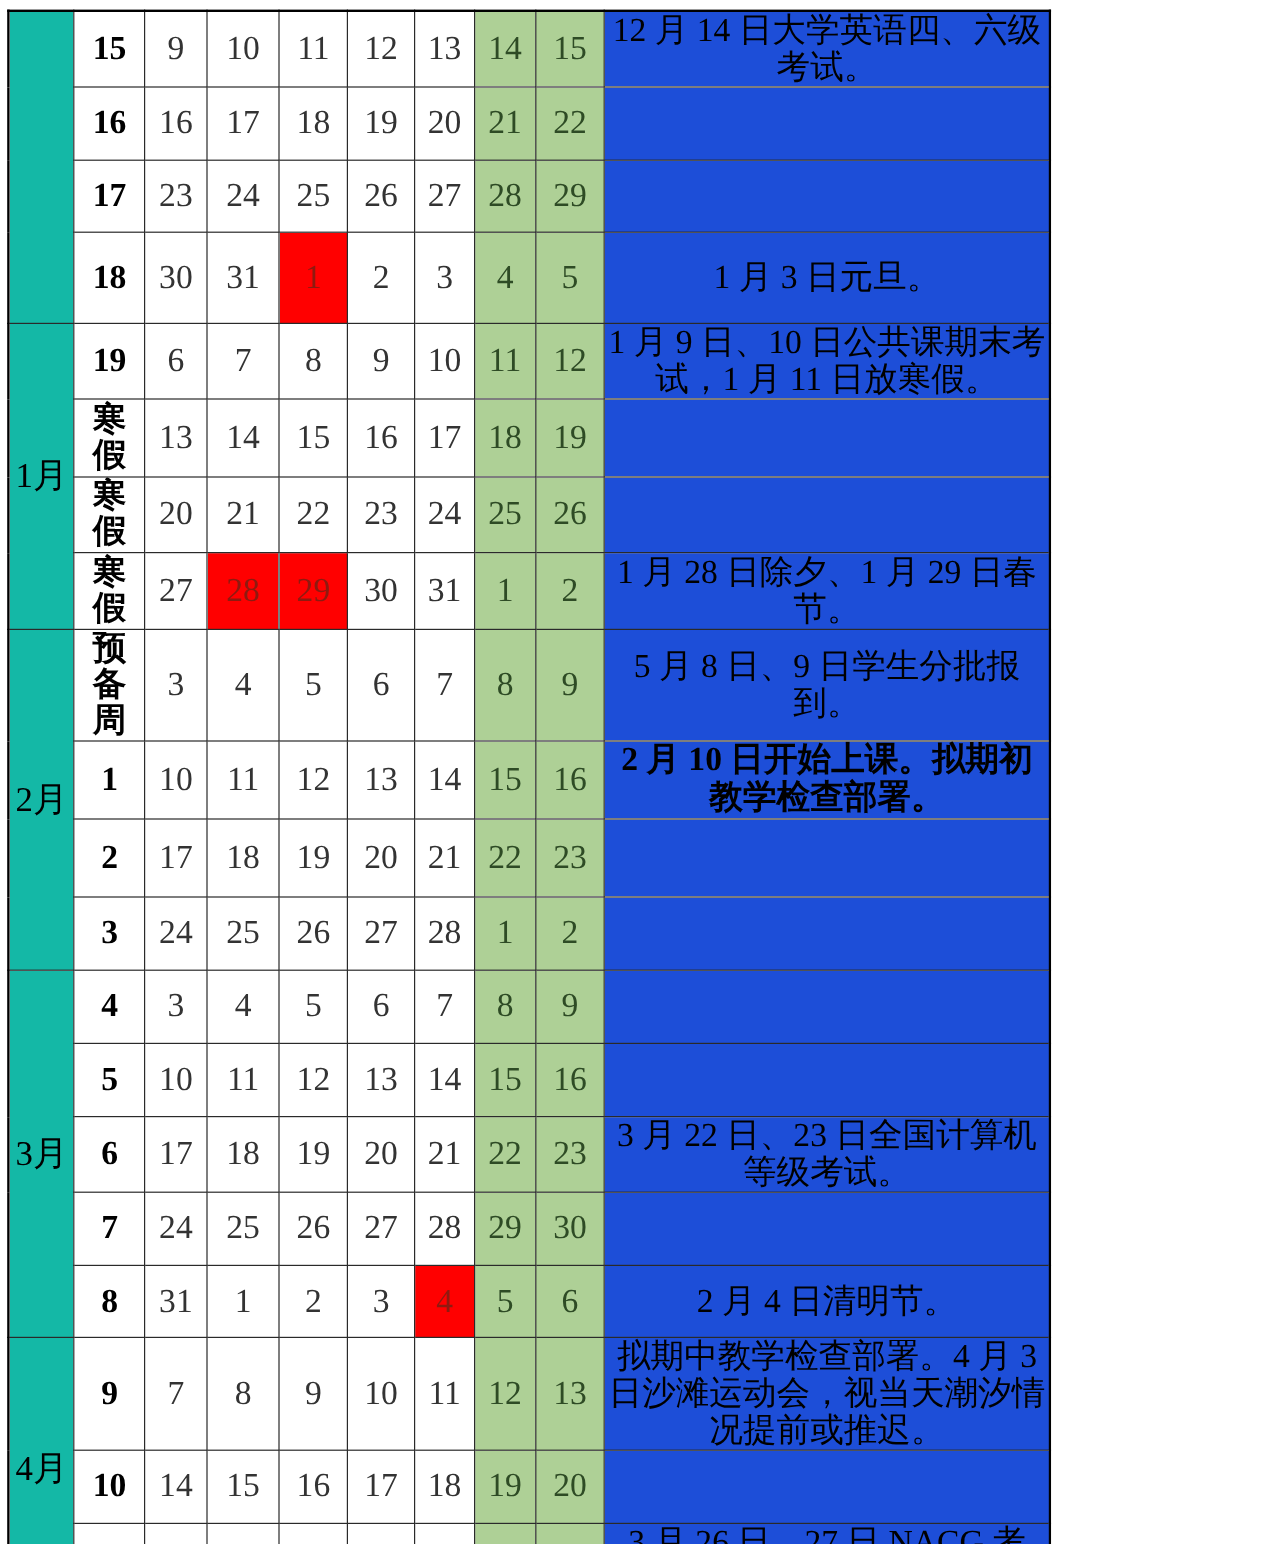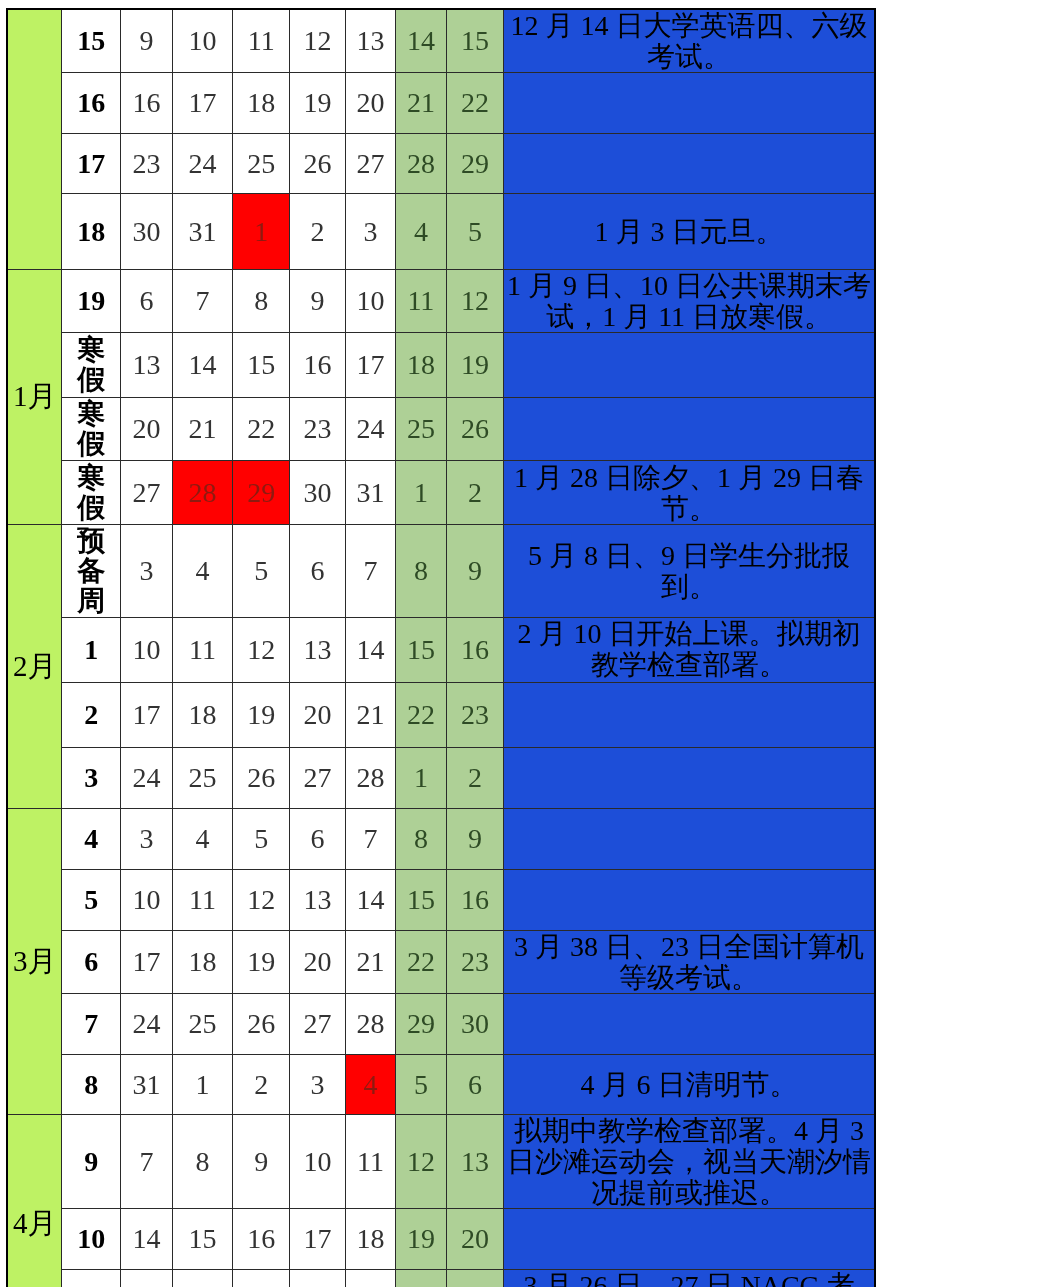--- a/index.html
+++ b/index.html
@@ -25,21 +25,21 @@
   table.calendar td{
     border:1px solid #2a2a2a;
     padding:0;
     text-align:center;
     vertical-align:middle;
     overflow:hidden;
   }
   td.month-cell{
     font-size:29px;
     color:#000;
-    background:#bef264;
+    background:#14b8a6;
   }
   td.week-cell{
     font-weight:bold;
     font-size:28px;
     color:#000;
     background:#fff;
     border-right:2px solid #8f8f8f;
   }
   td.week-cell.stack{
     line-height:30px;
@@ -60,20 +60,21 @@
   }
   td.note-cell{
     font-size:28px;
     line-height:31px;
     color:#000;
     padding:2px 8px;
     background:#1d4ed8;
   }
   td.note-cell.top{
     vertical-align:top;
+    font-weight:bold;
   }
 </style>
 </head>
 <body>
 
 <div class="page">
   <table class="calendar">
     <colgroup>
       <col style="width:63px">
       <col style="width:69px">
@@ -247,21 +248,21 @@
         </tr>
         <tr style="height: 61px;">
           <td class="week-cell">6</td>
           <td class="day-cell">17</td>
           <td class="day-cell">18</td>
           <td class="day-cell">19</td>
           <td class="day-cell">20</td>
           <td class="day-cell">21</td>
           <td class="day-cell weekend">22</td>
           <td class="day-cell weekend">23</td>
-          <td class="note-cell">3 月 38 日、23 日全国计算机等级考试。</td>
+          <td class="note-cell">3 月 22 日、23 日全国计算机等级考试。</td>
         </tr>
         <tr style="height: 61px;">
           <td class="week-cell">7</td>
           <td class="day-cell">24</td>
           <td class="day-cell">25</td>
           <td class="day-cell">26</td>
           <td class="day-cell">27</td>
           <td class="day-cell">28</td>
           <td class="day-cell weekend">29</td>
           <td class="day-cell weekend">30</td>
@@ -269,21 +270,21 @@
         </tr>
         <tr style="height: 60px;">
           <td class="week-cell">8</td>
           <td class="day-cell">31</td>
           <td class="day-cell">1</td>
           <td class="day-cell">2</td>
           <td class="day-cell">3</td>
           <td class="day-cell holiday">4</td>
           <td class="day-cell weekend">5</td>
           <td class="day-cell weekend">6</td>
-          <td class="note-cell">4 月 6 日清明节。</td>
+          <td class="note-cell">2 月 4 日清明节。</td>
         </tr>
         <tr style="height: 63px;">
           <td class="month-cell" rowspan="3">4月</td>
           <td class="week-cell">9</td>
           <td class="day-cell">7</td>
           <td class="day-cell">8</td>
           <td class="day-cell">9</td>
           <td class="day-cell">10</td>
           <td class="day-cell">11</td>
           <td class="day-cell weekend">12</td>

